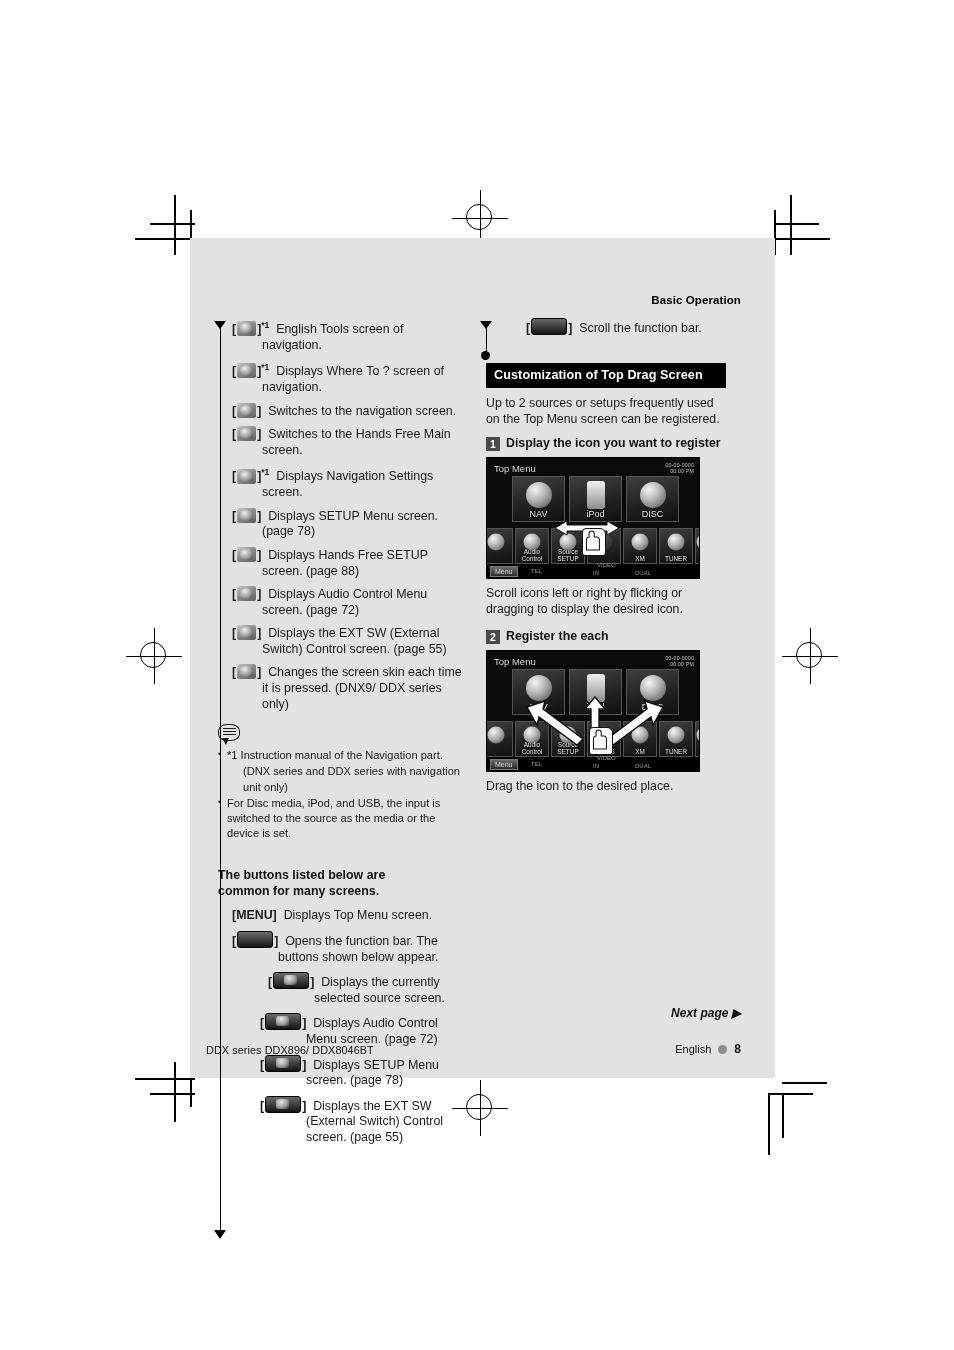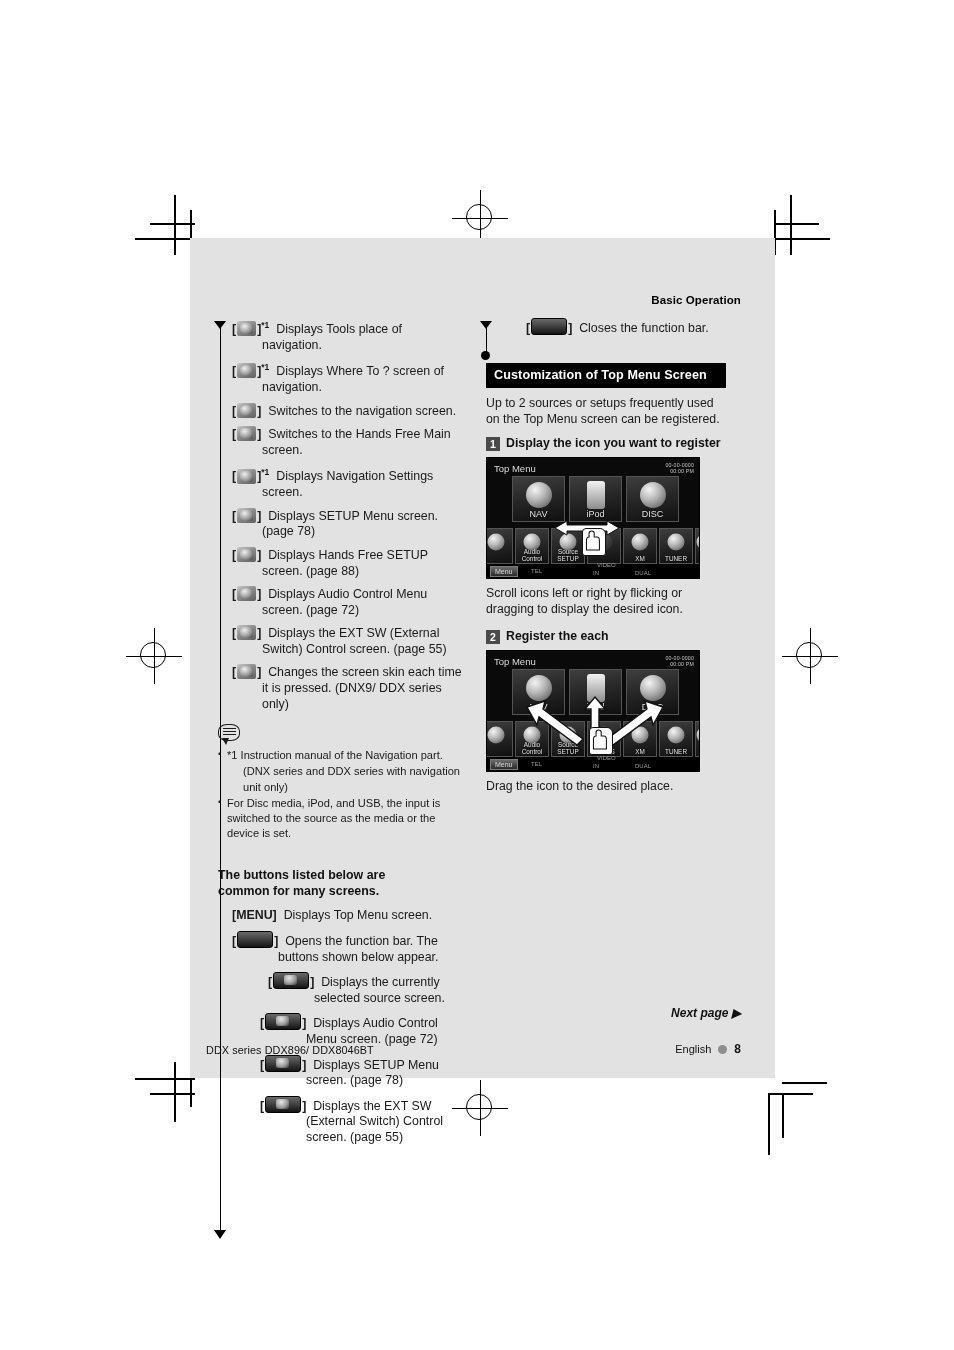--- a/index.html
+++ b/index.html
@@ -400,21 +400,21 @@
 
     <div class="col-left">
 
       <div class="flow-arrow-top" style="left:8px; top:3px;"></div>
       <div class="flowline" style="left:13.5px; top:9px; height:905px;"></div>
       <div class="flow-arrow-bot" style="left:8px; top:912px;"></div>
 
       <div style="margin-left:26px; width:232px;">
 
         <div class="entry">
-          <span class="lbl">[</span><span class="ico"></span><span class="lbl">]</span><span class="sup">*1</span>&nbsp;&nbsp;<span>Displays Tools place of navigation.</span>
+          <span class="lbl">[</span><span class="ico"></span><span class="lbl">]</span><span class="sup">*1</span>&nbsp;&nbsp;<span>English Tools screen of navigation.</span>
         </div>
 
         <div class="entry">
           <span class="lbl">[</span><span class="ico round"></span><span class="lbl">]</span><span class="sup">*1</span>&nbsp;&nbsp;<span>Displays Where To ? screen of navigation.</span>
         </div>
 
         <div class="entry">
           <span class="lbl">[</span><span class="ico round"></span><span class="lbl">]</span>&nbsp;&nbsp;<span>Switches to the navigation screen.</span>
         </div>
 
@@ -485,24 +485,24 @@
 
     </div>
 
     <div class="col-right">
 
       <div class="flow-arrow-top" style="left:-6px; top:3px;"></div>
       <div class="flowline" style="left:-0.5px; top:9px; height:26px;"></div>
       <div class="flow-dot" style="left:-5px; top:33px;"></div>
 
       <div class="entry" style="margin-left:40px; padding-left:44px; text-indent:-44px; margin-bottom:26px;">
-        <span class="lbl">[</span><span class="ico bar x"></span><span class="lbl">]</span>&nbsp;&nbsp;<span>Closes the function bar.</span>
-      </div>
-
-      <div class="sec-head">Customization of Top Menu Screen</div>
+        <span class="lbl">[</span><span class="ico bar x"></span><span class="lbl">]</span>&nbsp;&nbsp;<span>Scroll the function bar.</span>
+      </div>
+
+      <div class="sec-head">Customization of Top Drag Screen</div>
       <div class="sec-intro">Up to 2 sources or setups frequently used on the Top Menu screen can be registered.</div>
 
       <div class="step">
         <div class="num">1</div>
         <div class="txt">Display the icon you want to register</div>
       </div>
 
       <div class="device">
         <div class="scr-title">Top Menu</div>
         <div class="clock">

